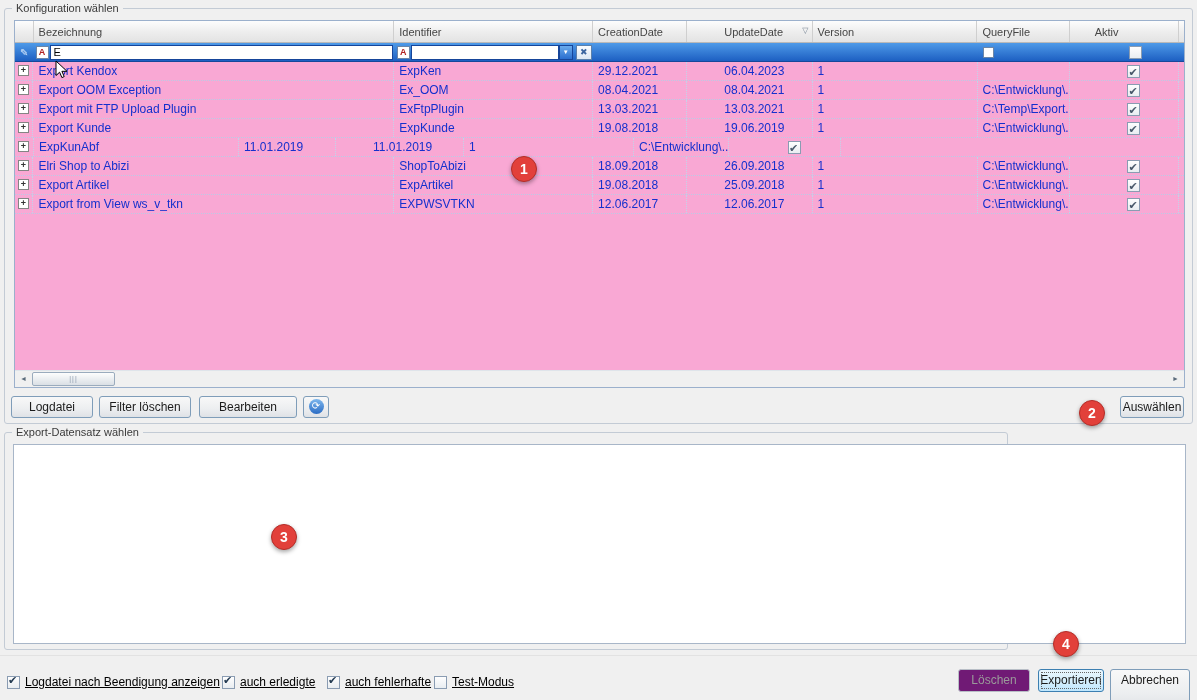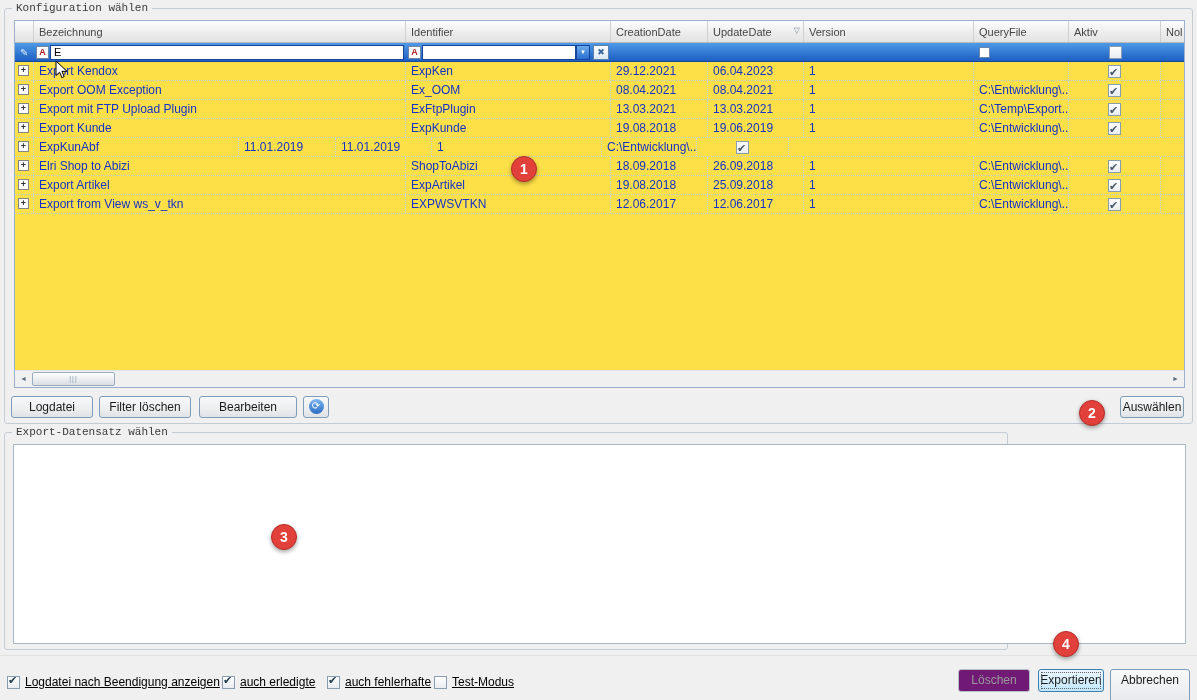--- a/index.html
+++ b/index.html
@@ -10,45 +10,45 @@
     font-size: 12px;
     color: #222;
     position: relative;
   }
 
   
   .groupbox { position: absolute; border: 1px solid #c3cbd5; border-radius: 3px; }
   .groupbox-label {
     position: absolute; top: -7px; left: 7px;
     background: #f0f0f0; padding: 0 4px;
-    font-size: 11px; color: #3a3a3a; white-space: nowrap; font-family: Liberation Mono, monospace;
+    font-size: 11px; color: #3a3a3a; white-space: nowrap;
   }
   #config-group { left: 4px; top: 8px; width: 1189px; height: 416px; }
   #export-group { left: 4px; top: 432px; width: 1004px; height: 218px; }
 
   
   .grid {
     position: absolute; left: 9px; top: 11px; width: 1171px; height: 368px;
-    background: #fde047; border: 1px solid #9bb0cc; overflow: hidden;
+    background: #f9a8d4; border: 1px solid #9bb0cc; overflow: hidden;
   }
   .grid-header { display: flex; height: 22px;
     background: linear-gradient(180deg, #fdfdfd, #eeeeee 50%, #e3e3e3);
     border-bottom: 1px solid #b9b9b9; color: #454545; font-size: 11px; }
   .hcell { padding: 5px 0 0 5px; border-right: 1px solid #cfcfcf; position: relative;
     white-space: nowrap; overflow: hidden; }
   .sort-glyph { position: absolute; right: 3px; top: 5px; font-size: 8px; color: #7d8a99; }
 
   .col-ind { width: 19px; }
   .col-bez { width: 372px; }
   .col-idf { width: 205px; }
   .col-cre { width: 97px; }
-  .col-upd { width: 96px; }
+  .col-upd { width: 96px; margin-left: 32px; }
   .col-ver { width: 170px; }
   .col-qry { width: 95px; }
-  .col-akt { width: 92px; }
+  .col-akt { width: 92px; margin-left: 20px; }
   .col-nol { flex: 1; }
 
   
   .filter-row { display: flex; height: 19px; align-items: center;
     background: linear-gradient(180deg, #4e9ae8, #1d5fc2);
     border-bottom: 1px solid #17489a; }
   .fcell { display: flex; align-items: center; height: 100%; padding: 2px 2px; }
   .f-pencil { color: #dbeafc; font-size: 10px; margin-left: 3px; }
   .f-input { flex: 1; height: 15px; background: #fff; border: 1px solid #16459a;
     font-size: 11px; color: #000; padding-left: 3px; line-height: 13px; overflow: hidden; }

